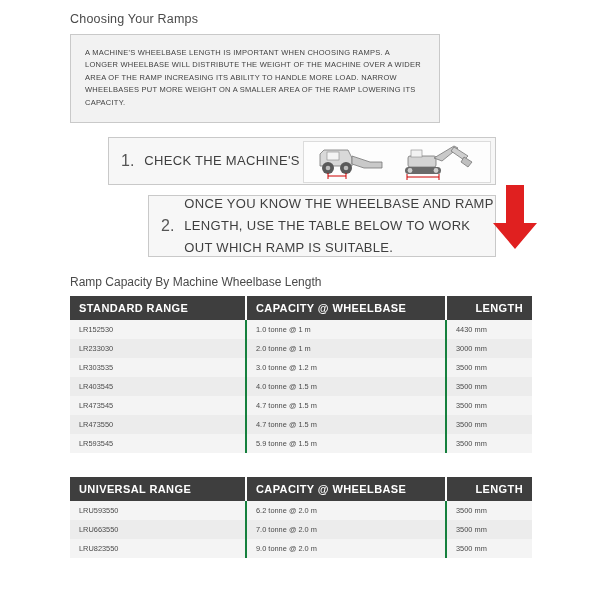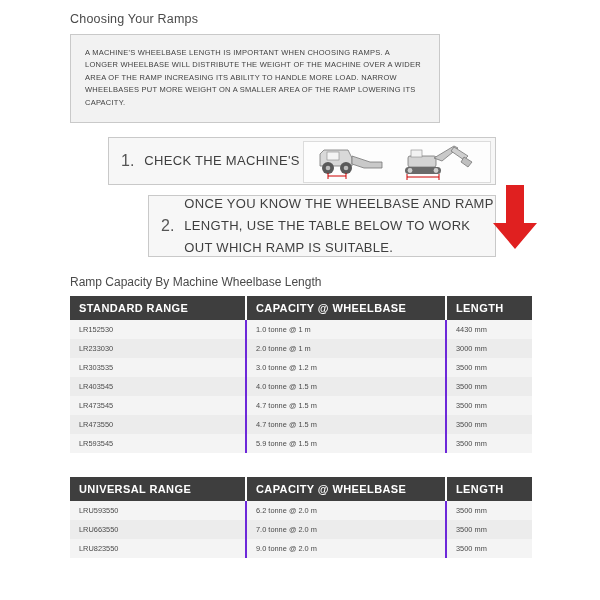--- a/index.html
+++ b/index.html
@@ -123,26 +123,26 @@
     background: #3e3e3e;
     color: #ffffff;
     font-size: 11px;
     font-weight: bold;
     text-transform: uppercase;
     letter-spacing: 0.4px;
     text-align: left;
     padding: 6px 9px;
     border-right: 2px solid #ffffff;
   }
-  th:last-child { border-right: none; }
+  th:last-child { border-right: none; text-align: right; }
   td {
     font-size: 7.4px;
     color: #4a4a4a;
     padding: 5px 9px;
-    border-right: 2px solid #6d28d9;
+    border-right: 2px solid #15803d;
   }
   td:last-child { border-right: none; }
   tbody tr:nth-child(odd) td { background: #f4f4f4; }
   tbody tr:nth-child(even) td { background: #ececec; }
   col.c1 { width: 176px; }
   col.c2 { width: 200px; }
   col.c3 { width: 86px; }
 </style>
 </head>
 <body>

